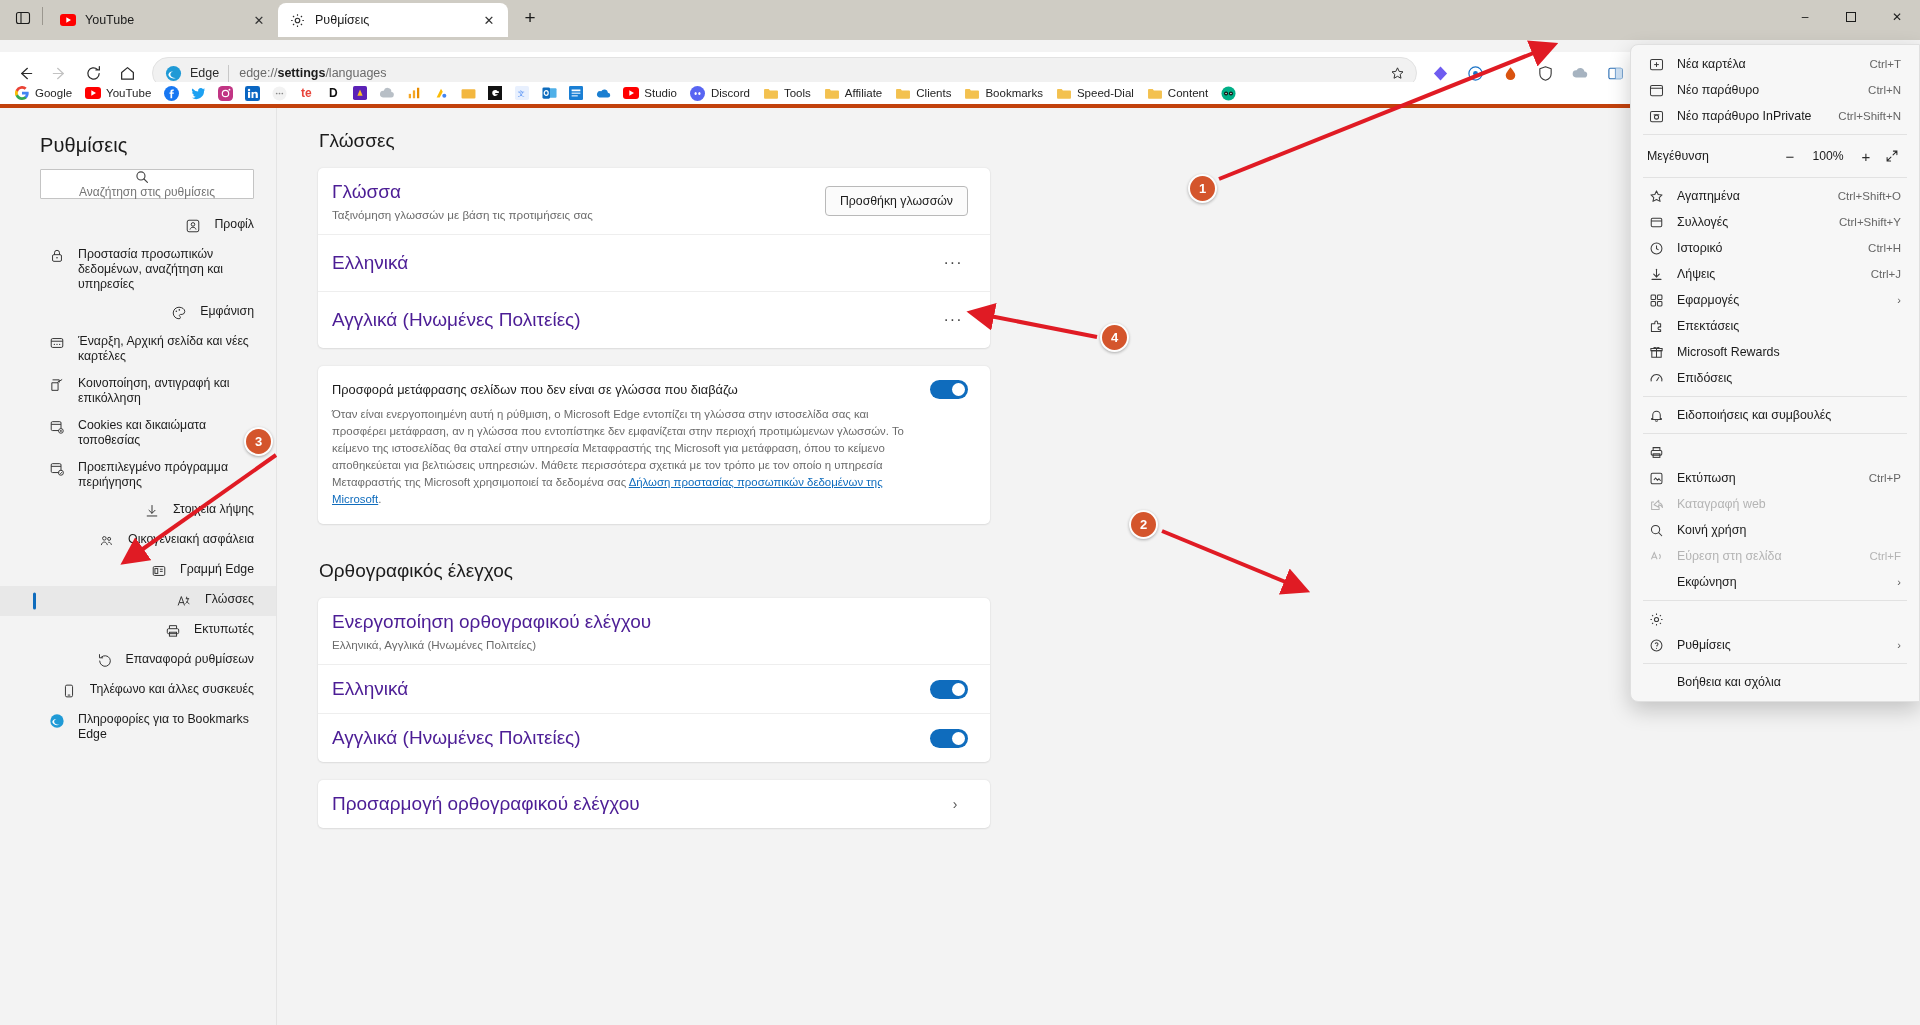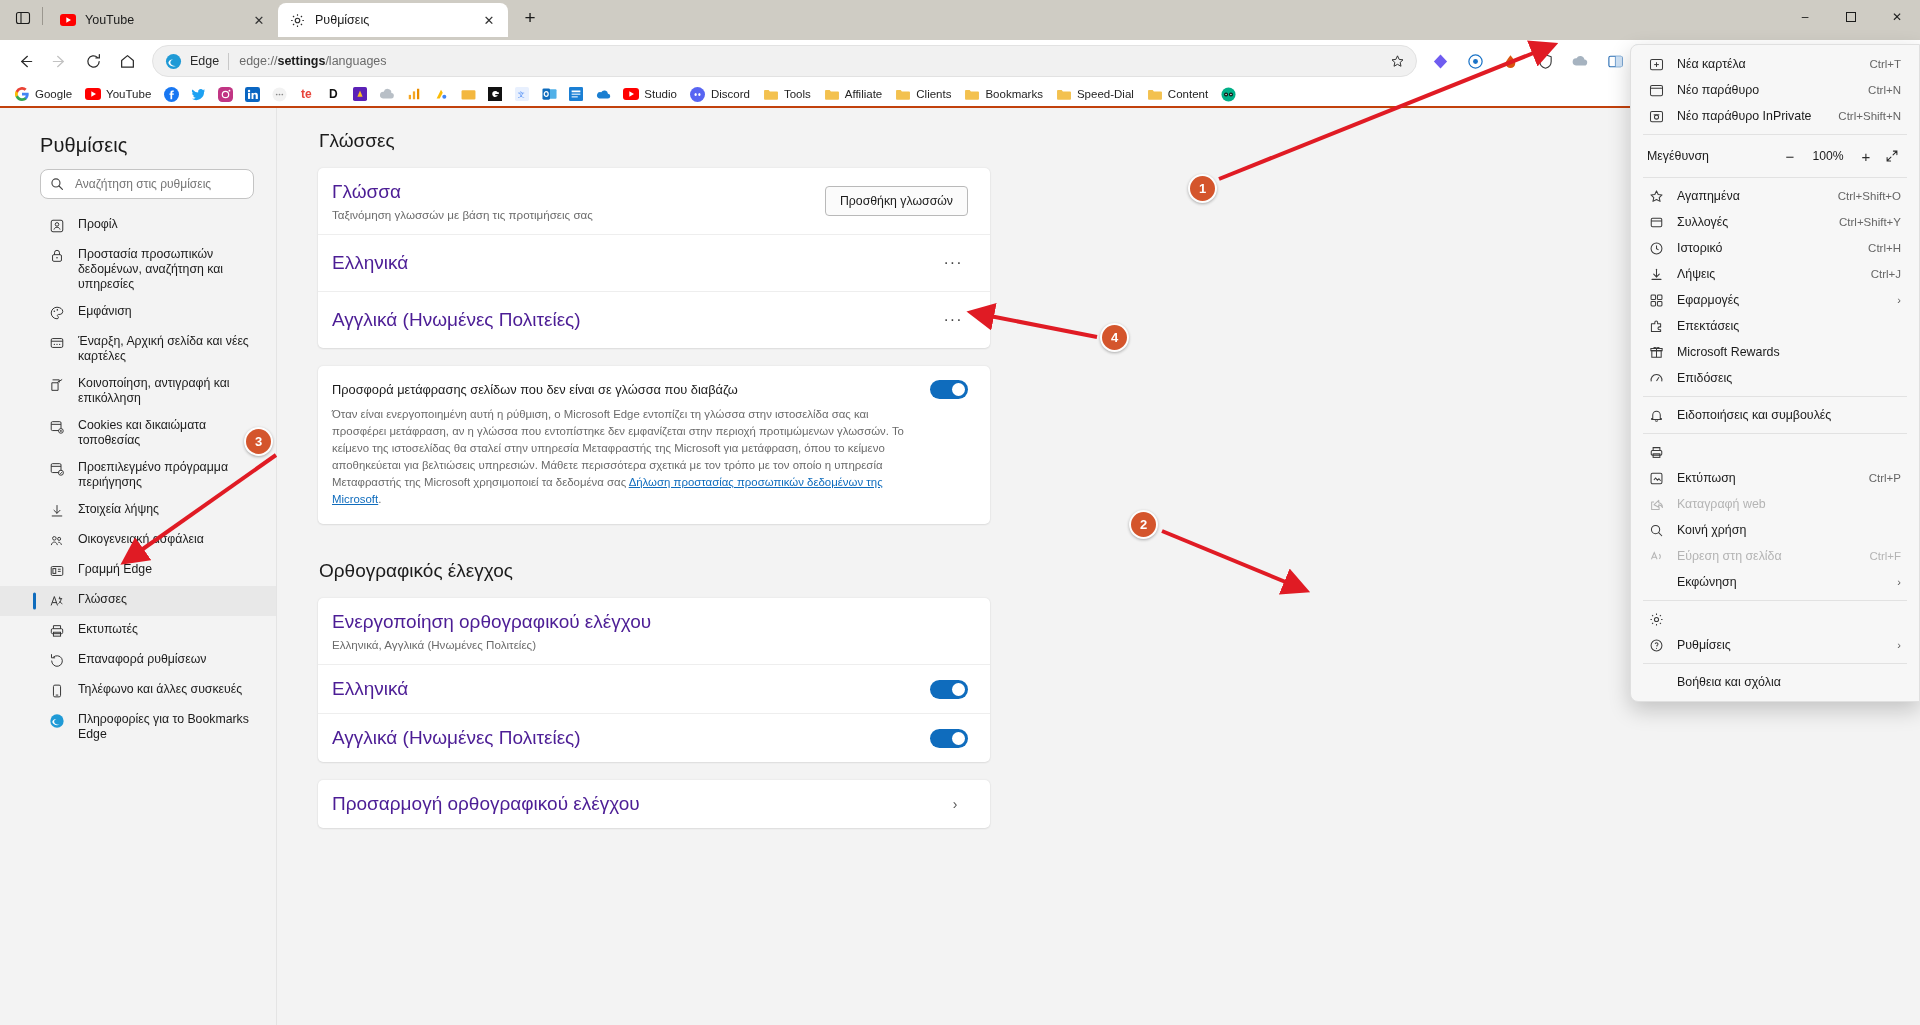--- a/index.html
+++ b/index.html
@@ -40,21 +40,21 @@
   .newtab {
     width:32px;height:30px;margin:0 0 4px 6px;border-radius:5px;
     display:flex;align-items:center;justify-content:center;font-size:19px;color:#1b1b1b;
   }
   .wincontrols { margin-left:auto; display:flex; height:40px; align-items:flex-start; }
   .wc { width:46px;height:34px;display:flex;align-items:center;justify-content:center;
         font-size:12px;color:#1b1b1b; }
 
   
   .toolbar {
-    position:absolute; left:0; top:40px; width:1920px; height:42px;
+    position:absolute; left:0; top:52px; width:1920px; height:42px;
     background:#ffffff; display:flex; align-items:center; padding:0 8px;
   }
   .tb-btn {
     width:34px;height:34px;border-radius:5px;display:flex;align-items:center;
     justify-content:center; color:#373737; flex:0 0 auto;
   }
   .tb-btn.dim { color:#c2c2c2; }
   .omnibox {
     flex:1; height:32px; margin:0 6px 0 8px; background:#f1f1f1;
     border:1px solid #e2e2e2; border-radius:16px;
@@ -73,21 +73,21 @@
     width:26px;height:26px;border-radius:50%;
     background:linear-gradient(135deg,#7d5c44,#4a3422);
     display:flex;align-items:center;justify-content:center;
     color:#fff;font-size:11px;overflow:hidden;
   }
 
   
   .bookmarks {
     position:absolute;left:0;top:82px;width:1920px;height:26px;
     background:#ffffff; display:flex; align-items:center; padding:0 8px;
-    font-size:11.5px; color:#242424; border-bottom:2px solid #c2410c;
+    font-size:11.5px; color:#242424; border-bottom:4px solid #c2410c;
     white-space:nowrap; overflow:hidden;
   }
   .bm { display:flex;align-items:center;height:22px;border-radius:4px;
         padding:0 6px; margin-right:1px; flex:0 0 auto; }
   .bm .bi { width:16px;height:16px;flex:0 0 16px;margin-right:5px;
             display:flex;align-items:center;justify-content:center;font-size:11px; }
   .bm .bl { }
   .bm.iconly { padding:0 5px; }
   .bm.iconly .bi { margin-right:0; }
 
@@ -100,30 +100,30 @@
     position:absolute; left:0; top:0; width:277px; height:917px;
     background:#f3f3f3; border-right:1px solid #e4e4e4;
     padding-top:18px; overflow:hidden;
   }
   .settings-title {
     font-size:20px; font-weight:400; color:#1b1b1b; padding:8px 0 12px 40px;
     letter-spacing:.1px;
   }
   .searchbox {
     margin:0 22px 10px 40px; height:30px; background:#ffffff;
-    border:1px solid #c4c4c4; border-radius:8px;
-    display:flex; align-items:center; padding:0 9px; font-size:12px;
+    border:1px solid #c4c4c4; border-radius:1px;
+    display:flex; align-items:center; padding:0 9px; font-size:12px;flex-direction:column;
   }
   .searchbox .sicon { width:15px;height:15px;margin-right:10px;color:#444;flex:0 0 15px; }
   .searchbox .sph { color:#767676; }
   .navlist { padding:2px 0 0 0; }
   .navitem {
     display:flex; align-items:flex-start; min-height:30px;
     padding:6px 14px 6px 0; margin:0; position:relative;
-    font-size:12.3px; color:#1b1b1b; line-height:15px;
+    font-size:12.3px; color:#1b1b1b; line-height:15px;justify-content:flex-end;
   }
   .navitem .nicon { width:18px; height:18px; flex:0 0 18px; margin:0 12px 0 48px;
                     display:flex;align-items:center;justify-content:center;color:#333; }
   .navitem .nlabel { padding-right:8px; }
   .navitem.active { background:#e8e8e8; }
   .navitem.active:before {
     content:""; position:absolute; left:33px; top:50%; transform:translateY(-50%);
     width:3px; height:17px; background:#0f6cbd; border-radius:2px;
   }
 

